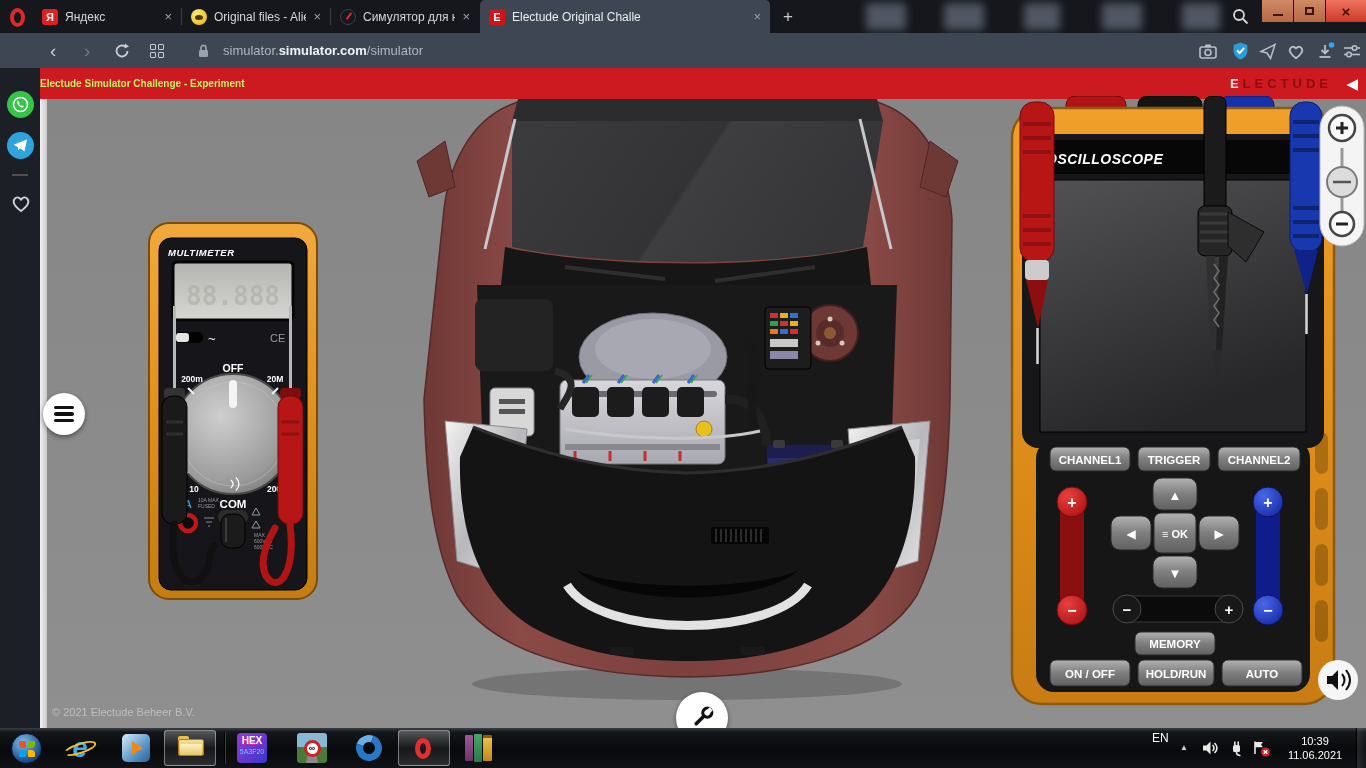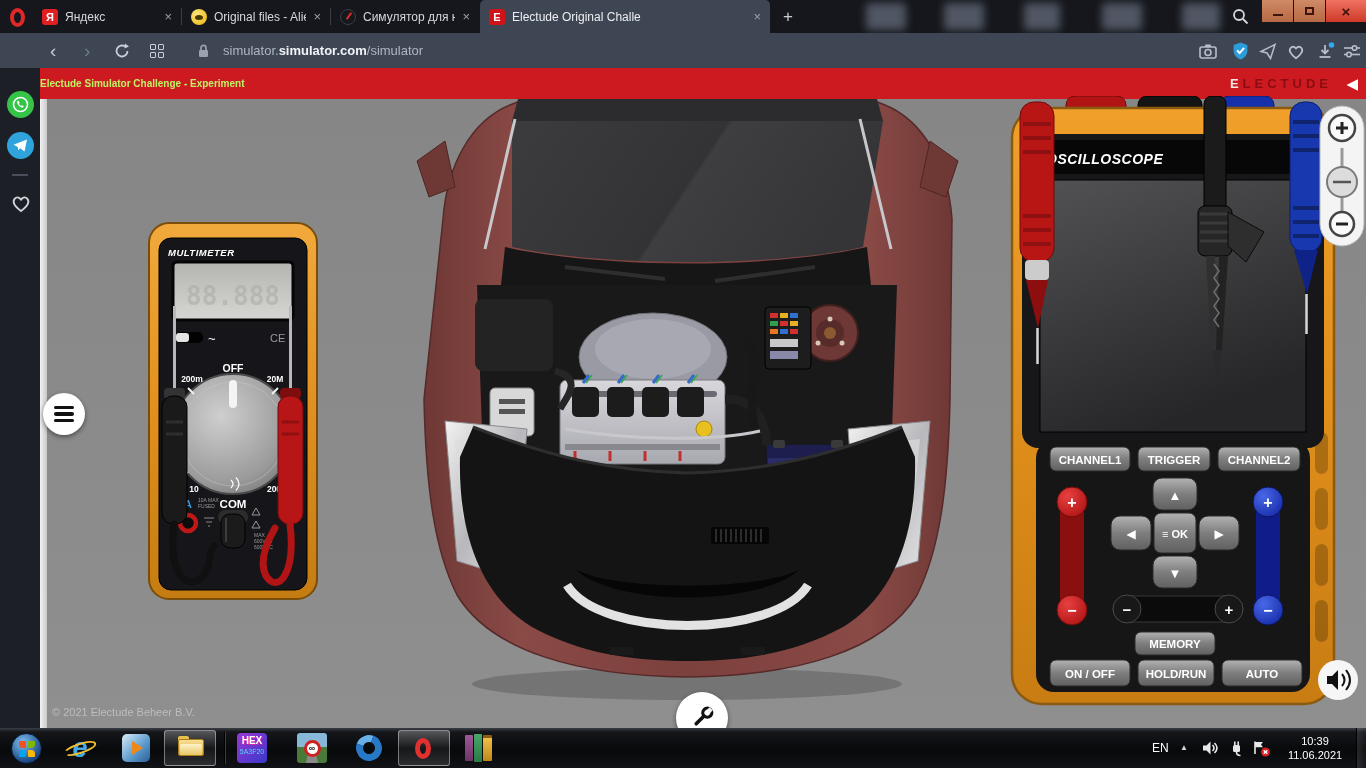--- a/index.html
+++ b/index.html
@@ -633,21 +633,21 @@
     </div>
     <div class="abs appbox" style="left:398px;">
       <span class="abs" style="left:16px;top:7px;width:16px;height:21px;border:5px solid #e23030;border-radius:50%;"></span>
     </div>
     <div class="abs ic" style="left:458px;top:3px;width:40px;height:34px;gap:1px;">
       <span style="width:8px;height:26px;background:linear-gradient(#a05898,#6e3468);border-radius:1px;"></span>
       <span style="width:8px;height:28px;background:linear-gradient(#48a868,#2a7a44);border-radius:1px;"></span>
       <span style="width:9px;height:26px;background:linear-gradient(#f0c048,#c08818);border-radius:1px;border-top:3px solid #8a6010;"></span>
     </div>
 
-    <div class="abs tray" style="left:1152px;top:13px;">EN</div>
+    <div class="abs tray" style="left:1152px;top:3px;">EN</div>
     <div class="abs tray" style="left:1180px;top:15px;font-size:8px;color:#d8d8d8;">▲</div>
     <div class="abs ic" style="left:1200px;top:11px;width:20px;height:18px;">
       <svg width="17" height="16" viewBox="0 0 17 16">
           <polygon points="1,5.5 4.5,5.5 8.5,1.5 8.5,14.5 4.5,10.5 1,10.5" fill="#e8e8e8"></polygon>
           <path d="M10.5,5 q3,3 0,6 M12.5,3 q5,5 0,10" stroke="#e8e8e8" stroke-width="1.6" fill="none"></path>
         </svg>
     </div>
     <div class="abs ic" style="left:1226px;top:11px;width:20px;height:18px;">
       <svg width="17" height="17" viewBox="0 0 17 17">
           <rect x="5" y="5" width="7" height="7" rx="1.5" fill="#e8e8e8"></rect>

